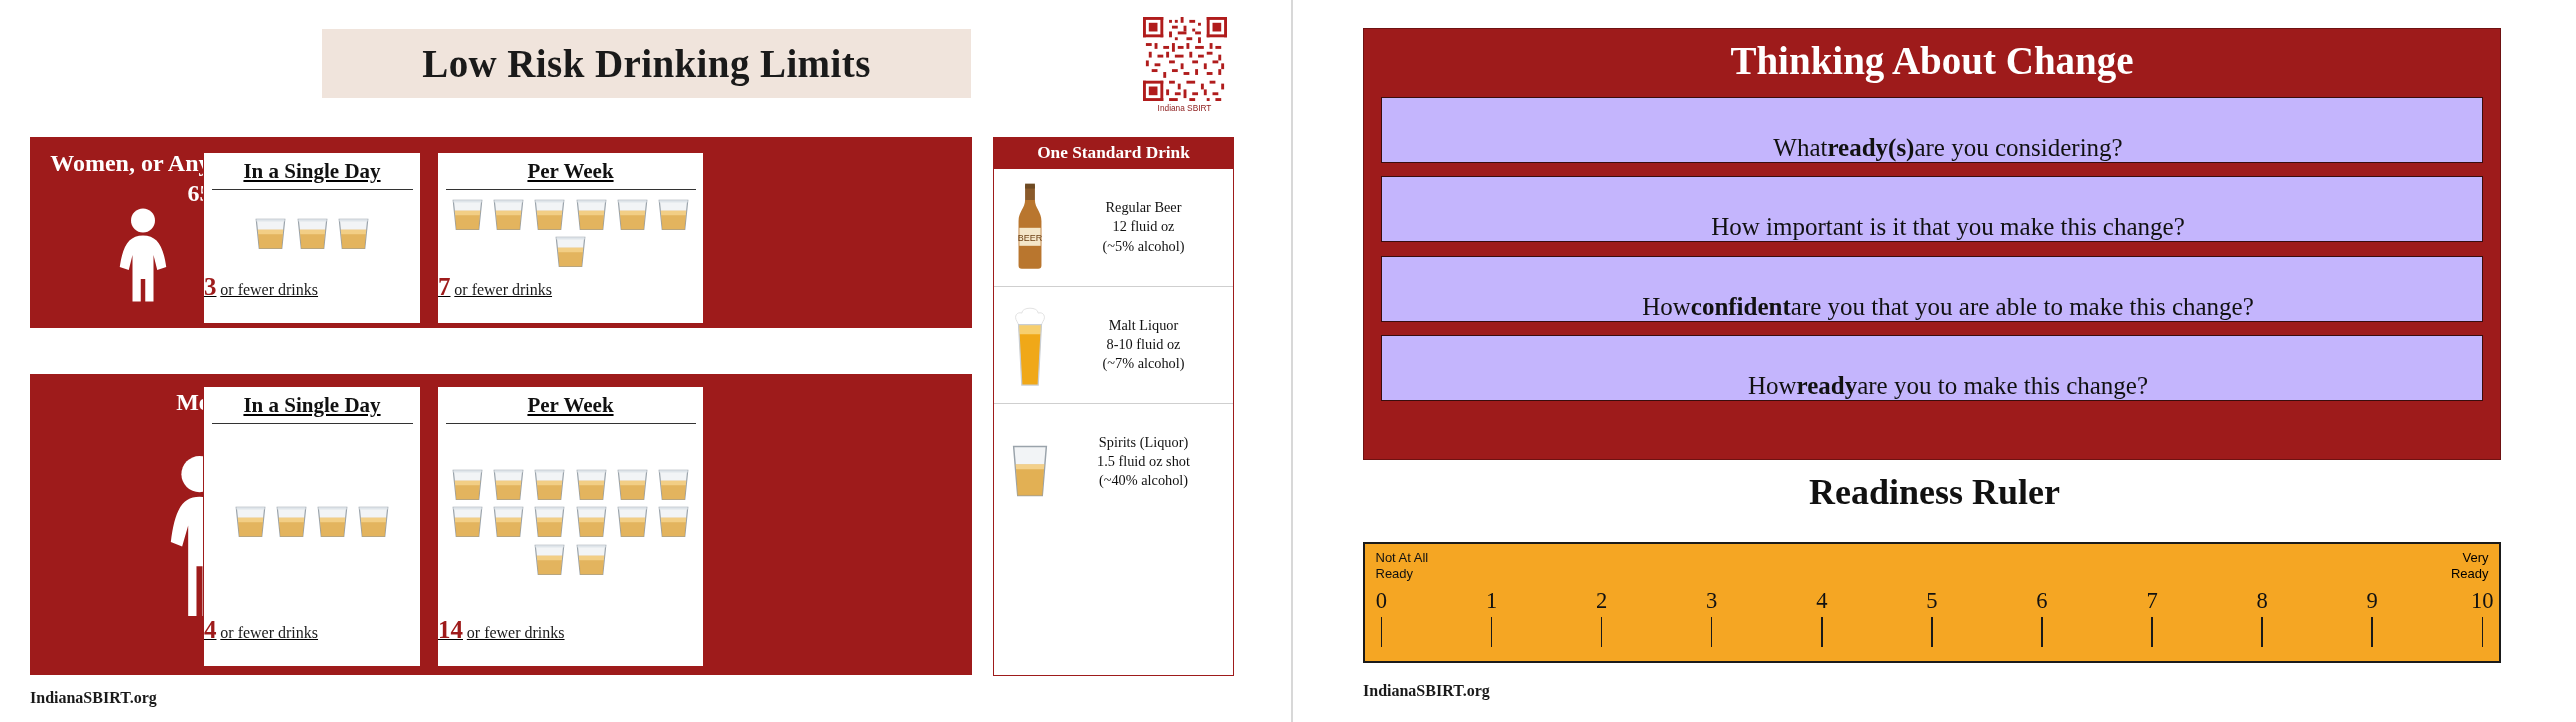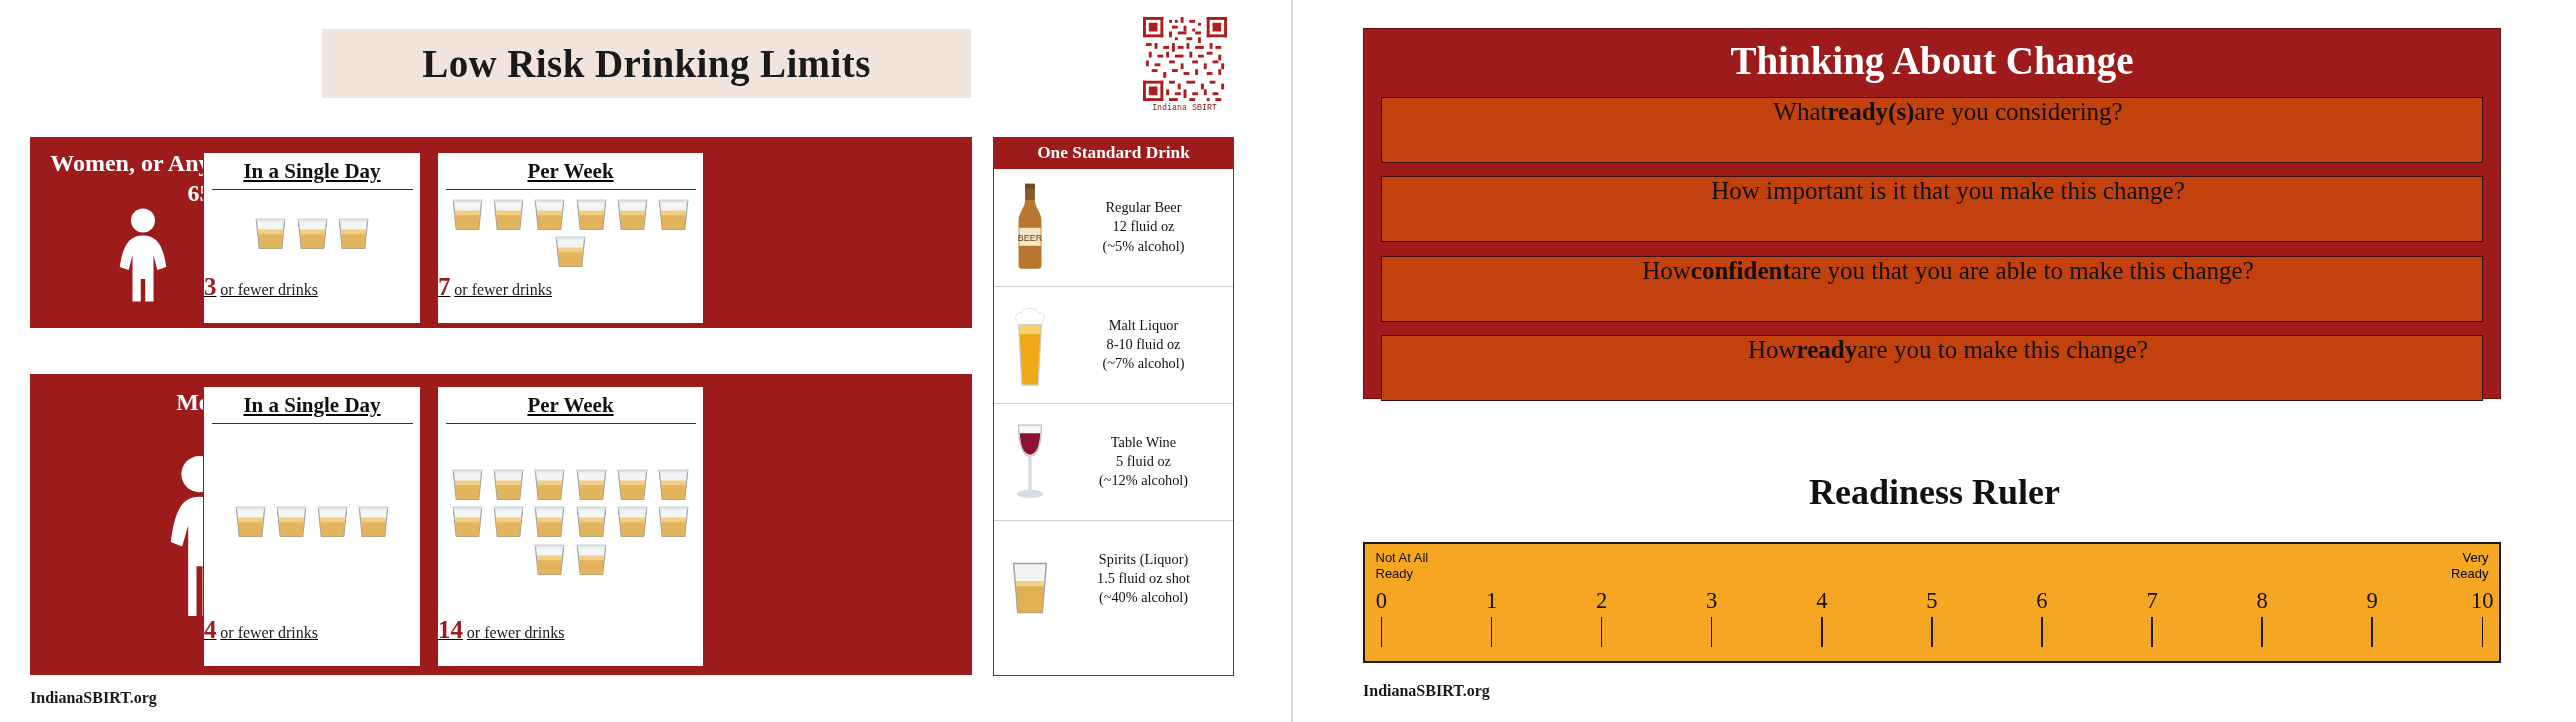--- a/index.html
+++ b/index.html
@@ -51,21 +51,21 @@
   }
   #qr-canvas {
     width: 84px; height: 84px;
     margin: 0 auto;
     display: block;
   }
   #qr-caption {
     font-size: 8.3px;
     color: #8b1a1a;
     margin-top: 2.3px;
-    font-family: Liberation Mono, monospace;
+    font-family: Liberation Sans, sans-serif;
   }
 
   
   #women-block {
     position: absolute;
     left: 30px; top: 137px;
     width: 942px; height: 191px;
     background: #9e1b1b;
   }
   #men-block {
@@ -195,38 +195,38 @@
   #right-panel {
     position: absolute;
     left: 1293px; top: 0;
     width: 1283px; height: 723px;
     background: #ffffff;
   }
 
   #change-block {
     position: absolute;
     left: 70px; top: 28px;
-    width: 1138px; height: 371px;
+    width: 1138px; height: 432px;
     background: #9e1b1b;
     border: 1.5px solid #6e1212;
   }
   #change-title {
     color: #ffffff;
     font-size: 39px;
     font-weight: bold;
     text-align: center;
     padding-top: 9px;
   }
   .change-item {
     margin: 13.6px 16.6px 0 16.6px;
     height: 66px;
-    background: #c2410c;
+    background: #c4b5fd;
     border: 1.5px solid #3a0d0d;
     display: flex;
-    align-items: flex-start;
+    align-items: flex-end;
     justify-content: center;
     font-size: 25px;
     color: #111111;
     padding-left: 32px;
   }
   .change-item b { font-weight: bold; }
 
   #ruler-title {
     position: absolute;
     left: 0; top: 471px;
@@ -634,33 +634,20 @@
               <path d="M16 30 L44 30 L40 104 L20 104 Z" fill="none" stroke="#c9ced3" stroke-width="1.5"></path>
             </svg>
             <div class="drink-text">
               <div>Malt Liquor</div>
               <div>8-10 fluid oz</div>
               <div>(~7% alcohol)</div>
             </div>
           </div>
           <div class="drink-row">
             <svg viewBox="0 0 60 110" class="drink-icon">
-              <path d="M16 10 L44 10 C44 36 38 48 30 48 C22 48 16 36 16 10 Z" fill="#f3f5f7" stroke="#b9c0c6" stroke-width="1.5"></path>
-              <path d="M17.5 20 L42.5 20 C41.5 38 36.5 46 30 46 C23.5 46 18.5 38 17.5 20 Z" fill="#8b1230"></path>
-              <rect x="28" y="48" width="4" height="42" fill="#d6dde2"></rect>
-              <ellipse cx="30" cy="94" rx="16" ry="5" fill="#d6dde2"></ellipse>
-            </svg>
-            <div class="drink-text">
-              <div>Table Wine</div>
-              <div>5 fluid oz</div>
-              <div>(~12% alcohol)</div>
-            </div>
-          </div>
-          <div class="drink-row">
-            <svg viewBox="0 0 60 110" class="drink-icon">
               <path d="M10 36 L50 36 L45 96 L15 96 Z" fill="#f2f4f6" stroke="#9aa3ab" stroke-width="1.8"></path>
               <path d="M12.5 58 L47.5 58 L45 96 L15 96 Z" fill="#e0a843" opacity="0.9"></path>
               <path d="M12.5 58 L47.5 58 L47 64 L13 64 Z" fill="#f3d08a"></path>
             </svg>
             <div class="drink-text">
               <div>Spirits (Liquor)</div>
               <div>1.5 fluid oz shot</div>
               <div>(~40% alcohol)</div>
             </div>
           </div>

